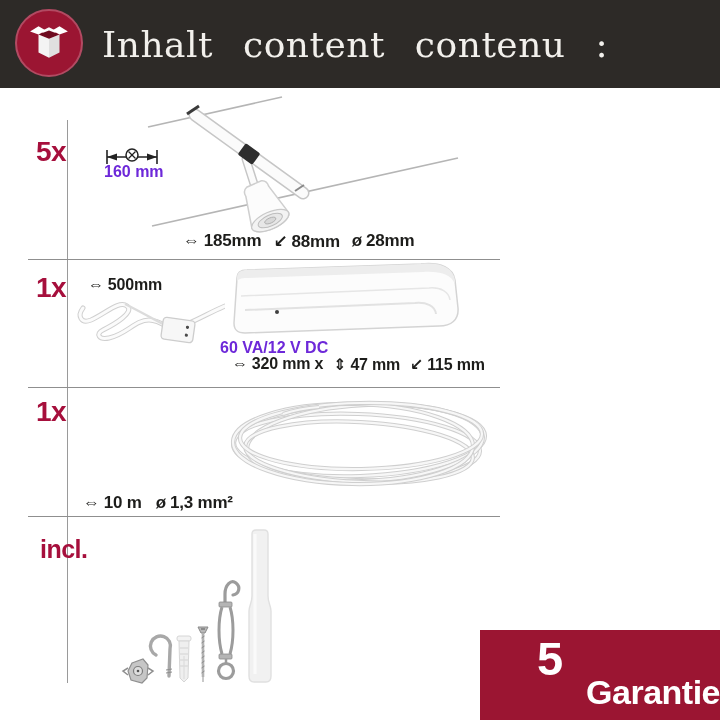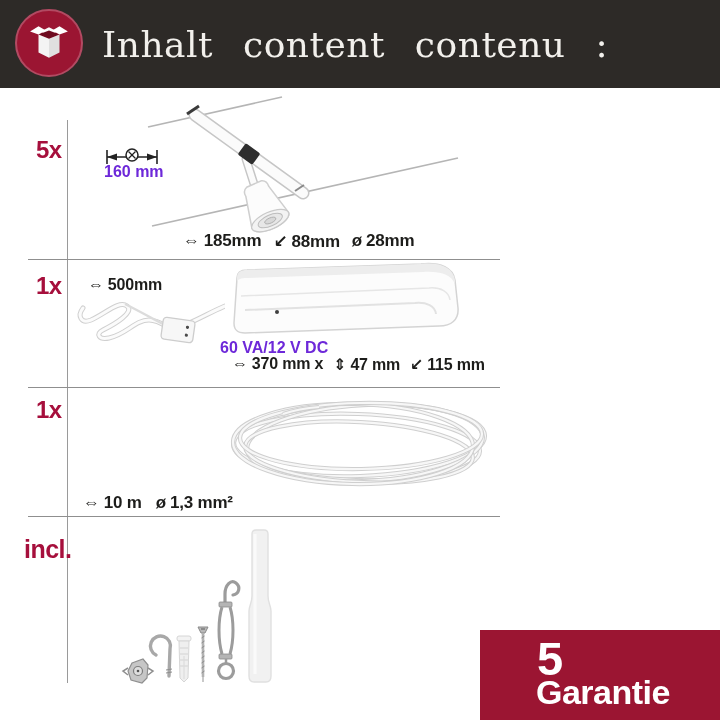--- a/index.html
+++ b/index.html
@@ -1,30 +1,30 @@
 <!DOCTYPE html>
 <html><head>
 <meta charset="utf-8">
 <style>
   html,body{margin:0;padding:0;background:#fff;}
   .page{position:relative;width:720px;height:720px;background:#ffffff;overflow:hidden;
-        font-family:"Liberation Sans","DejaVu Sans",sans-serif;}
+        font-family:"Liberation Sans","DejaVu Sans",sans-serif;text-align:right;}
   
   .header{position:absolute;left:0;top:0;width:720px;height:88px;background:#2d2a27;}
   .badge{position:absolute;left:15px;top:9px;width:68px;height:68px;border-radius:50%;
          background:#9b1532;border:2px solid #b24a62;box-sizing:border-box;}
   .badge svg{position:absolute;left:11px;top:11px;}
   .title{position:absolute;left:102px;top:0;height:88px;line-height:90px;
          font-family:"DejaVu Serif","Liberation Serif",serif;font-size:36px;color:#f2f0ec;
          word-spacing:18px;letter-spacing:.5px;white-space:nowrap;}
   
   .vline{position:absolute;left:67px;top:120px;width:1px;height:563px;background:#9a9a9a;}
   .hline{position:absolute;left:28px;width:472px;height:1px;background:#8f8f8f;}
   
-  .qty{position:absolute;color:#a60f3c;font-weight:bold;font-size:24px;letter-spacing:-.5px;}
+  .qty{position:absolute;color:#a60f3c;font-weight:bold;font-size:28px;letter-spacing:-.5px;}
   
   .dims{position:absolute;display:flex;gap:12px;font-weight:bold;color:#1d1d1b;
         font-size:17px;letter-spacing:-.2px;white-space:nowrap;}
   .dims.small{font-size:16px;gap:10px;}
   .seg{display:flex;gap:4px;align-items:baseline;}
   .plainlabel{position:absolute;font-weight:bold;color:#6d28d9;white-space:nowrap;}
   
   .warranty{position:absolute;left:480px;top:630px;width:240px;height:90px;background:#9b1532;color:#fff;}
   .w-top{display:flex;gap:9px;align-items:flex-start;padding:11px 0 0 57px;}
   .w-num{font-size:47px;font-weight:bold;line-height:35px;letter-spacing:-1px;}
@@ -52,21 +52,21 @@
   </div>
 
   <div class="vline"></div>
   <div class="hline" style="top:259px"></div>
   <div class="hline" style="top:387px"></div>
   <div class="hline" style="top:516px"></div>
 
   <div class="qty" style="left:36px;top:136px">5x</div>
   <div class="qty" style="left:36px;top:272px">1x</div>
   <div class="qty" style="left:36px;top:396px">1x</div>
-  <div class="qty" style="left:24px;top:535px;font-size:25px">incl.</div>
+  <div class="qty" style="left:40px;top:535px;font-size:25px">incl.</div>
 
   <svg style="position:absolute;left:90px;top:96px" width="380" height="150" viewBox="0 0 380 150">
     <line x1="58" y1="31" x2="192" y2="1" stroke="#b5b5b5" stroke-width="1.6"></line>
     <line x1="62" y1="130" x2="368" y2="62" stroke="#b5b5b5" stroke-width="1.6"></line>
     <line x1="105" y1="19" x2="213" y2="97" stroke="#c6c6c6" stroke-width="13" stroke-linecap="round"></line>
     <line x1="105" y1="19" x2="213" y2="97" stroke="#fbfbfb" stroke-width="10" stroke-linecap="round"></line>
     <line x1="97" y1="18" x2="109" y2="10" stroke="#3a3a3a" stroke-width="3"></line>
     <line x1="205" y1="95" x2="214" y2="89" stroke="#8a8a8a" stroke-width="2"></line>
     <line x1="156" y1="63" x2="164" y2="88" stroke="#c6c6c6" stroke-width="9" stroke-linecap="round"></line>
     <line x1="156" y1="63" x2="164" y2="88" stroke="#fbfbfb" stroke-width="6" stroke-linecap="round"></line>
@@ -134,21 +134,21 @@
     <path d="M16,34 L204,26 C216,25 224,30 225,38" fill="none" stroke="#e6e6e6" stroke-width="1.5"></path>
     <path d="M20,48 L190,41 C202,40 210,44 211,52" fill="none" stroke="#e2e2e2" stroke-width="2"></path>
     <circle cx="52" cy="50" r="2" fill="#3f3f3f"></circle>
   </svg>
 
   <div class="plainlabel" style="left:220px;top:339px;font-size:16px">60 VA/12 V DC</div>
 
   <div class="dims small" style="left:232px;top:355px">
     <span class="seg">
       <span>⇔</span>
-      <span>370 mm x</span>
+      <span>320 mm x</span>
     </span>
     <span class="seg">
       <span>⇕</span>
       <span>47 mm</span>
     </span>
     <span class="seg">
       <span>↙</span>
       <span>115 mm</span>
     </span>
   </div>

